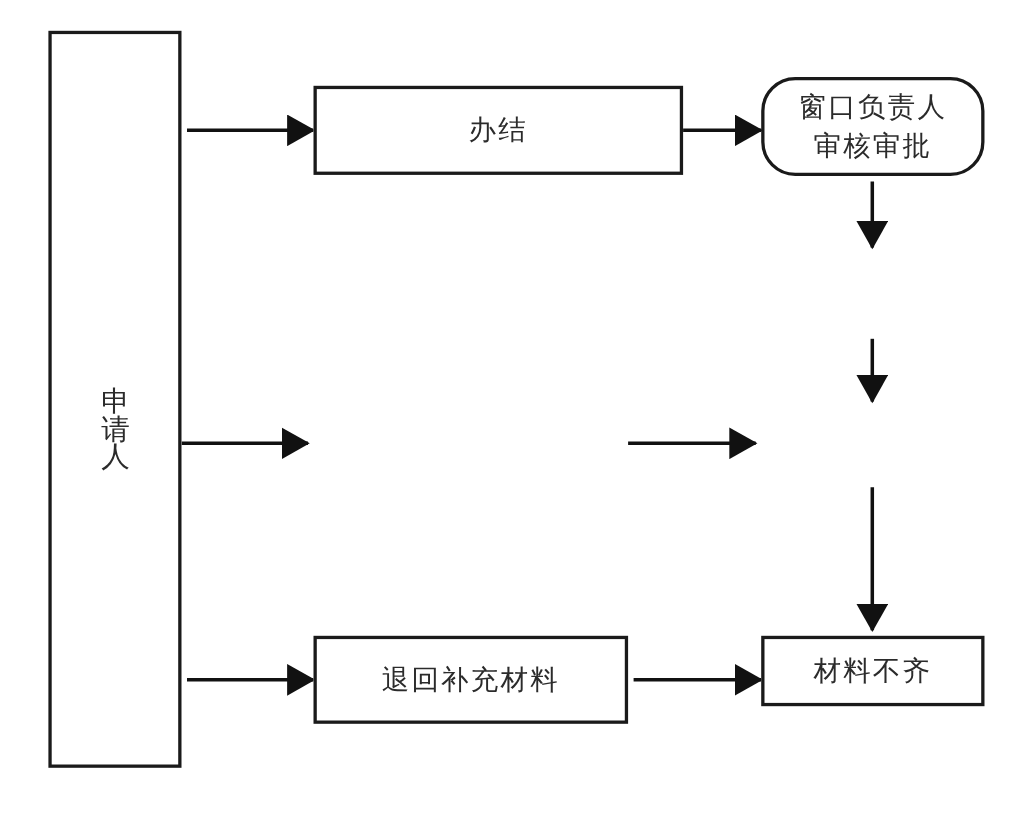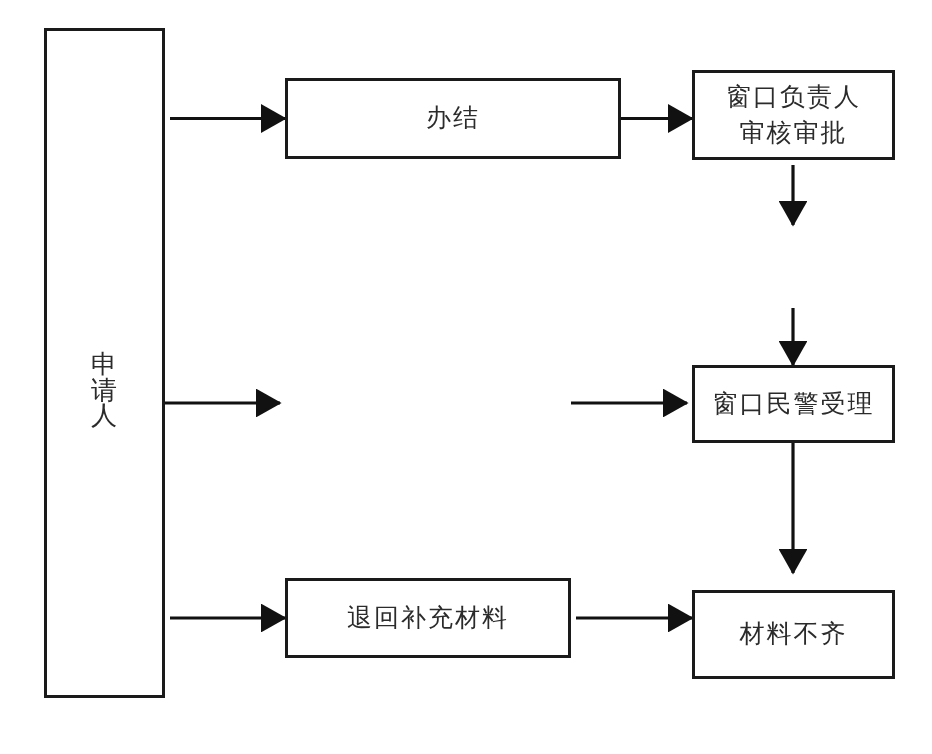--- a/index.html
+++ b/index.html
@@ -44,26 +44,26 @@
   }
   #node-applicant .node-label {
     writing-mode: vertical-rl;
     text-orientation: upright;
     letter-spacing: 26px;
     font-size: 26px;
     line-height: 1;
     margin-top: 12px;
   }
   #node-done      { left: 285px; top:  78px; width: 336px; height:  81px; }
-  #node-approval  { left: 692px; top:  70px; width: 203px; height:  90px; }
+  #node-approval  { left: 692px; top:  70px; width: 203px; height:  90px; border-radius: 31px; }
   #node-complete  { left: 692px; top: 225px; width: 203px; height:  78px; }
   #node-submit    { left: 285px; top: 365px; width: 286px; height:  78px; }
   #node-accept    { left: 692px; top: 365px; width: 203px; height:  78px; }
   #node-return    { left: 285px; top: 578px; width: 286px; height:  80px; }
-  #node-incomplete{ left: 692px; top: 578px; width: 203px; height:  89px; margin-top: 12px; }
+  #node-incomplete{ left: 692px; top: 578px; width: 203px; height:  64px; }
 
   .edge-svg {
     position: absolute;
     left: 0;
     top: 0;
     width: 932px;
     height: 754px;
     pointer-events: none;
   }
   .edge-line {
@@ -114,23 +114,20 @@
     <span class="node-label">办结</span>
   </div>
 
   <div class="node" id="node-approval">
     <span class="node-label">窗口负责人
 审核审批</span>
   </div>
 
 
 
-  <div class="node" id="node-accept">
-    <span class="node-label">窗口民警受理</span>
-  </div>
 
   <div class="node" id="node-return">
     <span class="node-label">退回补充材料</span>
   </div>
 
   <div class="node" id="node-incomplete">
     <span class="node-label">材料不齐</span>
   </div>
 
 </div>

